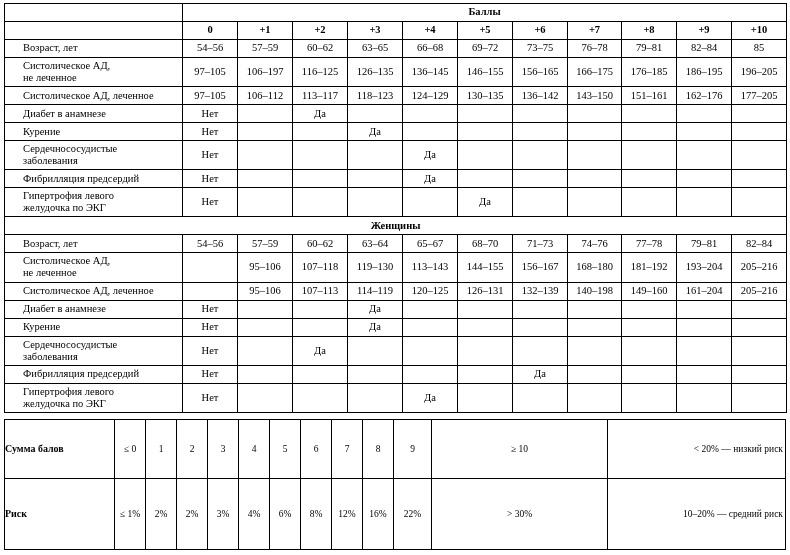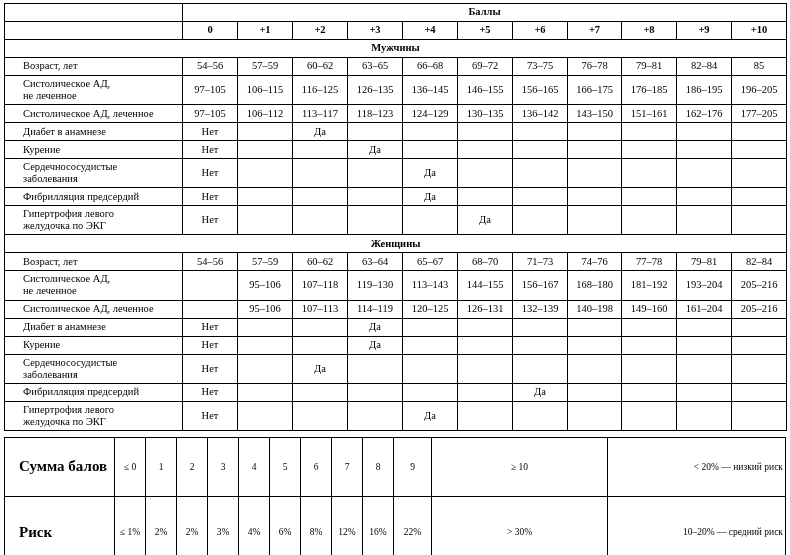--- a/index.html
+++ b/index.html
@@ -82,22 +82,22 @@
     height: 13px;
     line-height: 1.15;
   }
   table.bottom td.hdr {
     font-weight: bold;
     font-size: 9.5px;
   }
   table.bottom td.lbl {
     font-weight: bold;
     text-align: left;
-    padding-left: 14px;
-    font-size: 15px;
+    padding-left: 0;
+    font-size: 10px;
   }
   table.bottom td.left {
     text-align: right;
     padding-left: 4px;
   }
 </style>
 </head>
 <body>
 
 <div class="page">
@@ -131,44 +131,41 @@
         <td class="hdr-num">+3</td>
         <td class="hdr-num">+4</td>
         <td class="hdr-num">+5</td>
         <td class="hdr-num">+6</td>
         <td class="hdr-num">+7</td>
         <td class="hdr-num">+8</td>
         <td class="hdr-num">+9</td>
         <td class="hdr-num">+10</td>
       </tr>
 
-      <tr>
-        <td class="section" colspan="12">Мужчины</td>
-      </tr>
 
       <tr>
         <td class="rowlabel">Возраст, лет</td>
         <td>54–56</td>
         <td>57–59</td>
         <td>60–62</td>
         <td>63–65</td>
         <td>66–68</td>
         <td>69–72</td>
         <td>73–75</td>
         <td>76–78</td>
         <td>79–81</td>
         <td>82–84</td>
         <td>85</td>
       </tr>
 
       <tr>
         <td class="rowlabel two-line"><span style="white-space:pre-line">Систолическое АД,
 не леченное</span></td>
         <td>97–105</td>
-        <td>106–115</td>
+        <td>106–197</td>
         <td>116–125</td>
         <td>126–135</td>
         <td>136–145</td>
         <td>146–155</td>
         <td>156–165</td>
         <td>166–175</td>
         <td>176–185</td>
         <td>186–195</td>
         <td>196–205</td>
       </tr>

